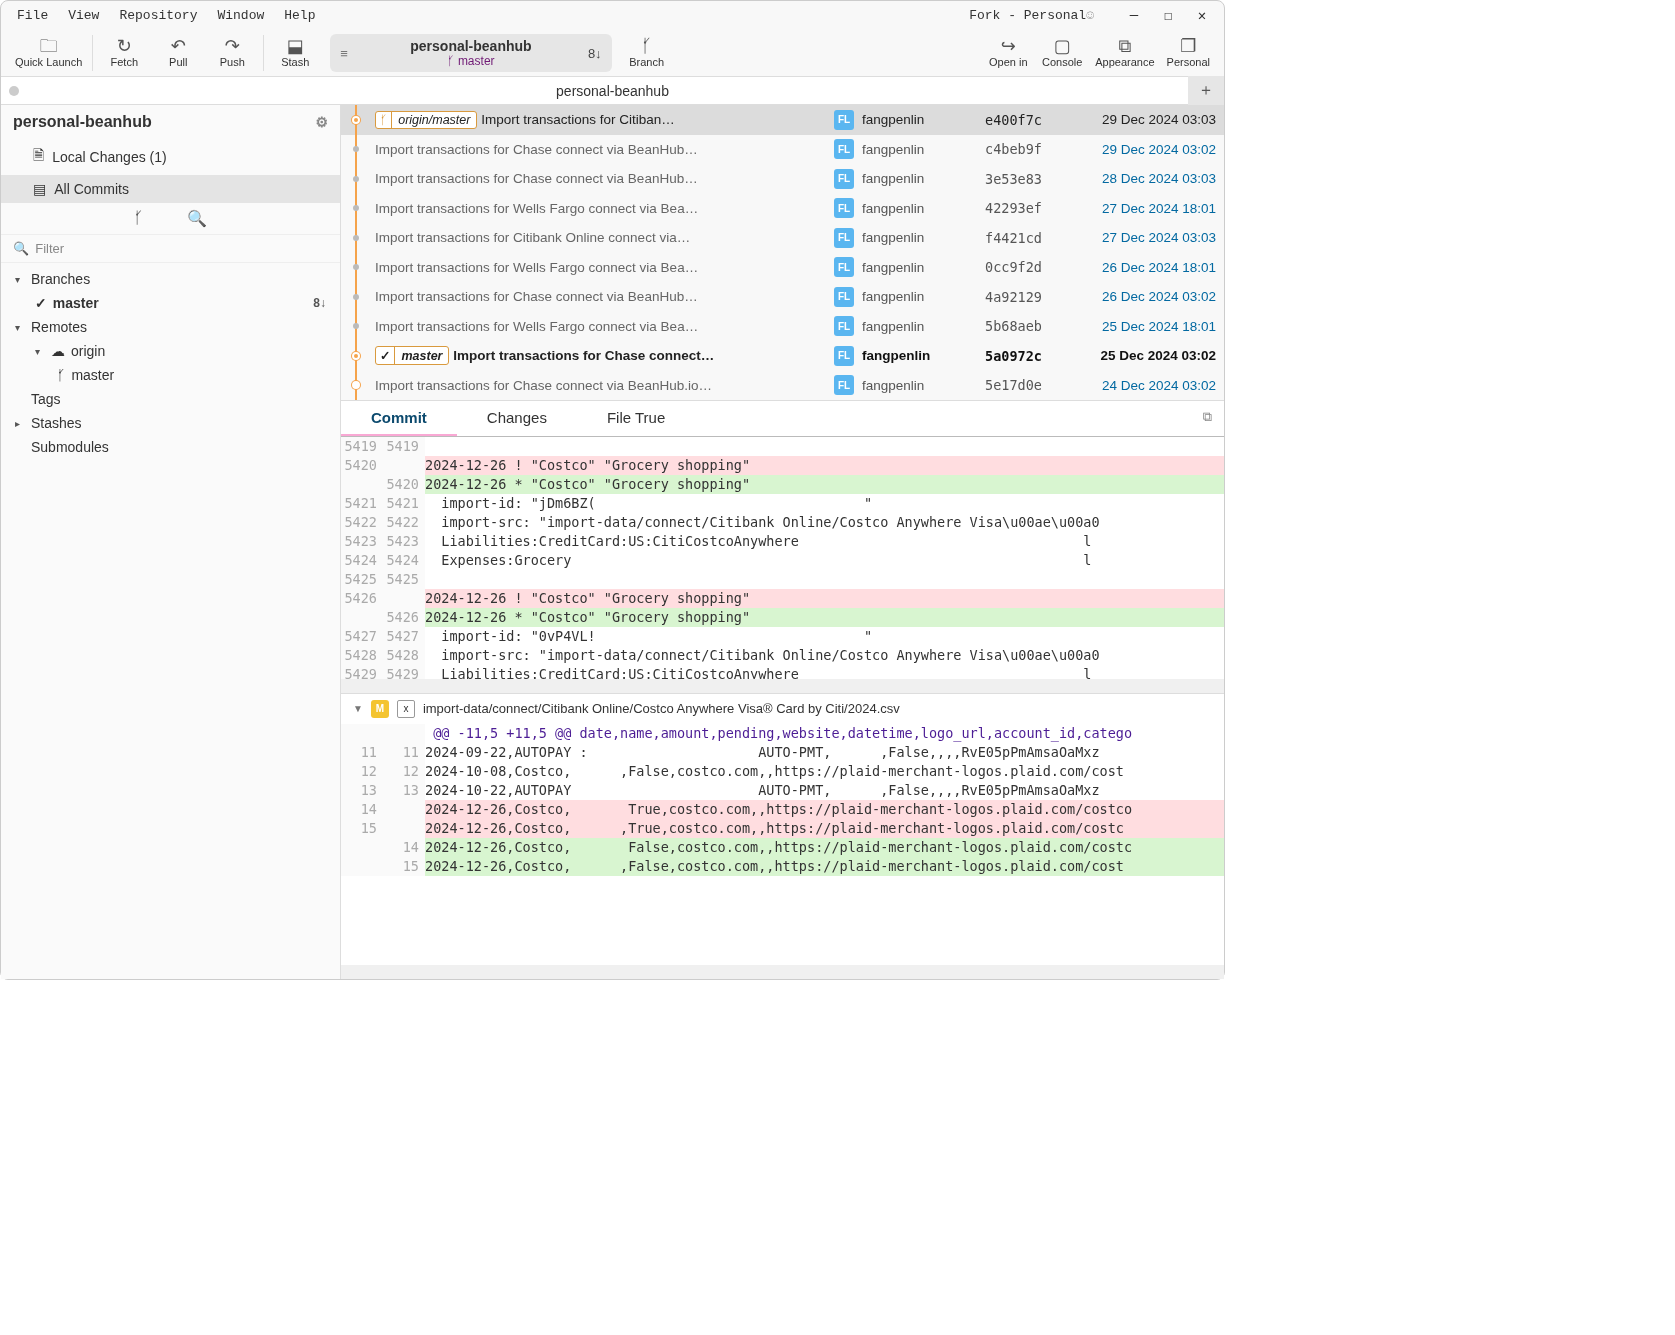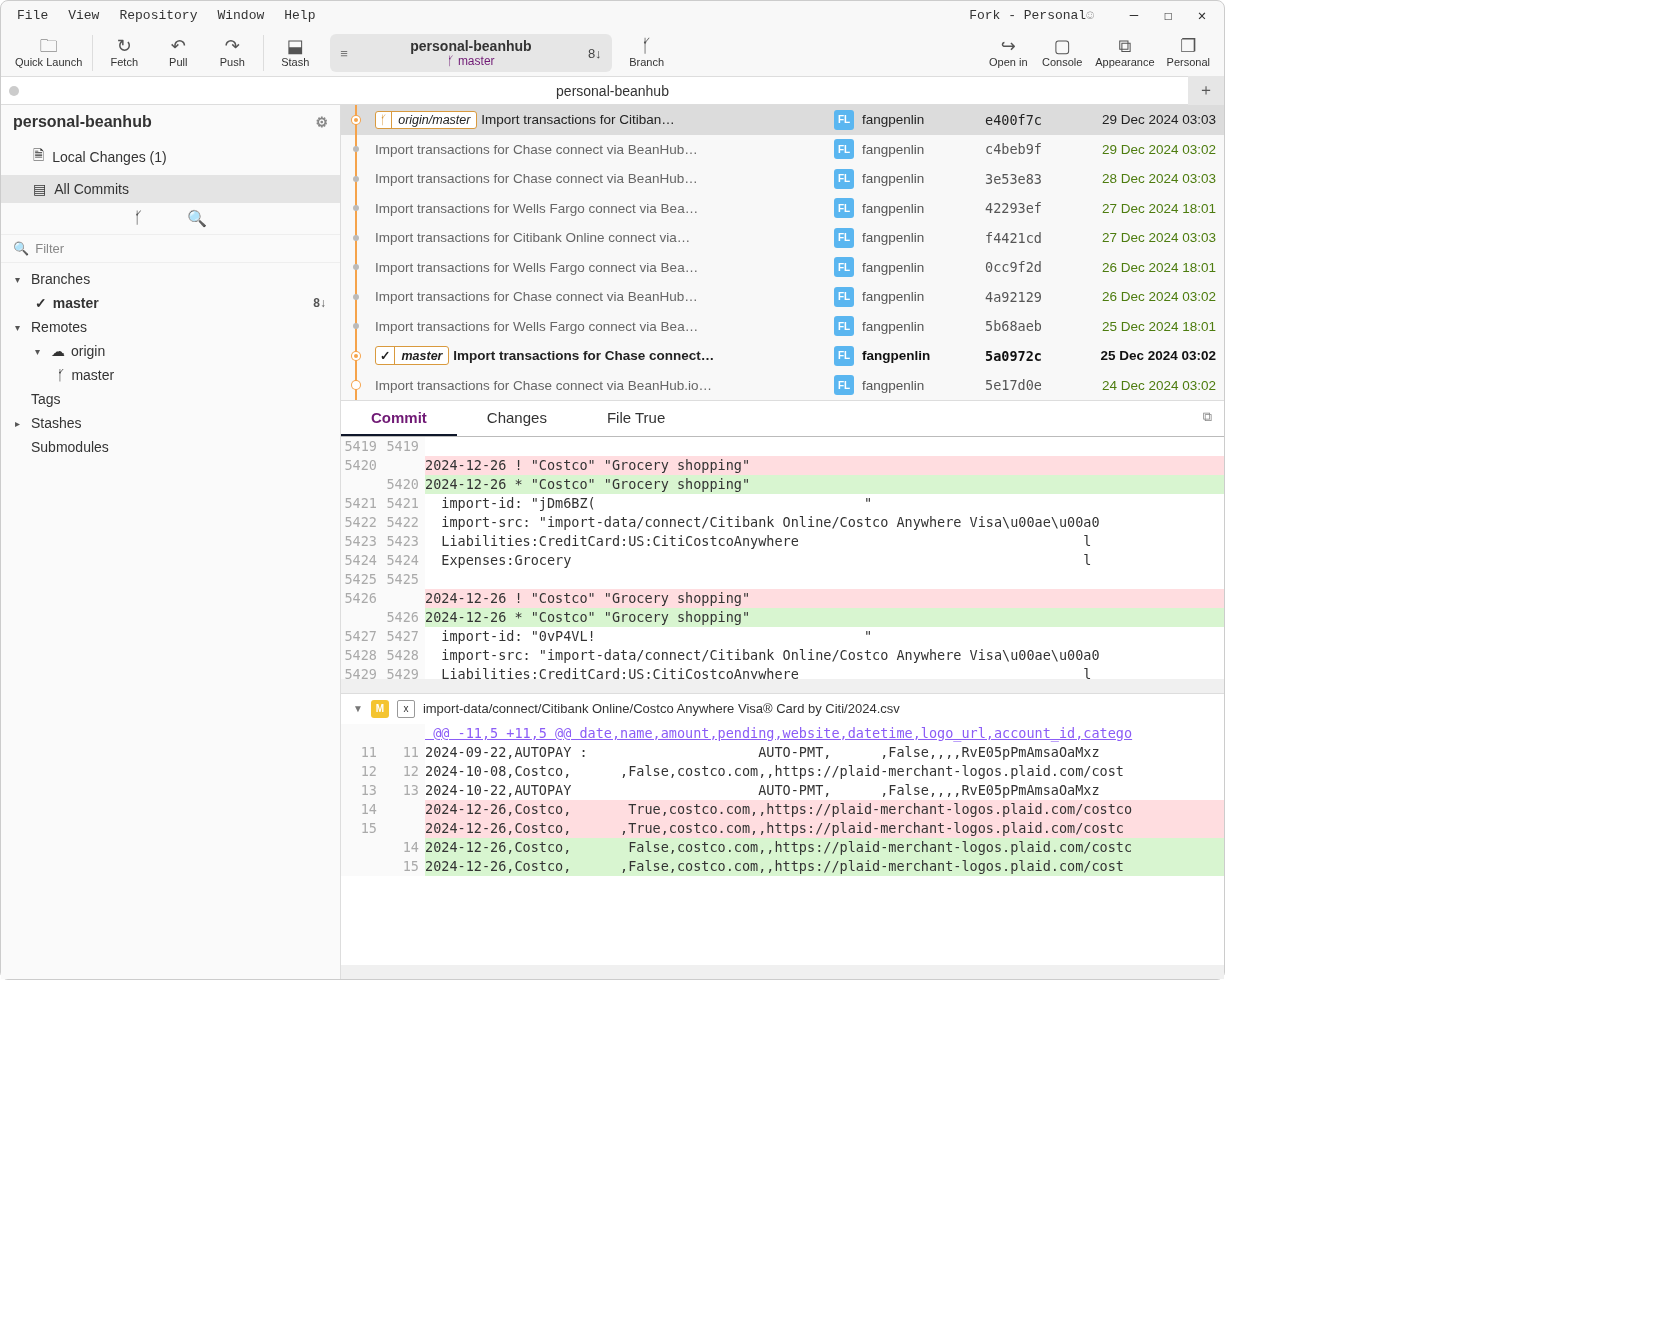--- a/index.html
+++ b/index.html
@@ -66,41 +66,41 @@
 .graph-col .gdot { width: 6px; height: 6px; border-radius: 50%; background: #bbb; }
 .commit-row .badge { display: inline-flex; align-items: center; border: 1.5px solid #d99a3e; border-radius: 3px; background: #fff; font-size: 12.5px; overflow: hidden; }
 .badge .bico { padding: 1px 4px; border-right: 1px solid #d99a3e; color: #d99a3e; font-size: 12px; }
 .badge .btxt { padding: 1px 6px; font-style: italic; }
 .badge .btick { padding: 1px 4px; font-weight: 700; border-right: 1px solid #d99a3e; }
 .commit-row .msg { flex: 1; white-space: nowrap; overflow: hidden; text-overflow: ellipsis; color: #666; }
 .commit-row.sel-grey .msg, .commit-row.bold .msg { color: #222; }
 .commit-row .fl { width: 20px; height: 20px; background: #5ab6f0; color: #fff; font-size: 10px; font-weight: 700; display: flex; align-items: center; justify-content: center; border-radius: 3px; }
 .commit-row .author { width: 115px; color: #555; }
 .commit-row .hash { width: 78px; font-family: monospace; color: #555; text-align: left; }
-.commit-row .date { width: 145px; text-align: right; color: #4d7c0f; }
+.commit-row .date { width: 145px; text-align: right; color: #0369a1; }
 .commit-row.bold .author,.commit-row.bold .hash,.commit-row.bold .date{ color:#111; }
 .commit-row.sel-grey .author,.commit-row.sel-grey .hash,.commit-row.sel-grey .date,.commit-row.sel-grey .msg{ color:#222; }
 .commits .vline { position:absolute; left: 14px; top: 0; bottom: 0; width: 2px; background: #f5a34b; z-index: 0; }
 .commit-row > * { z-index: 1; }
 
 
 .dtabs { display: flex; border-top: 1px solid #ddd; border-bottom: 1px solid #bbb; background: #fff;}
 .dtab { padding: 8px 30px; font-size: 15px; }
-.dtab.active { color: #701a75; font-weight: 600; border-bottom: 2px solid #0f172a; }
+.dtab.active { color: #0c4a6e; font-weight: 600; border-bottom: 2px solid #f9a8d4; }
 .dtabs .pop { margin-left:auto; padding: 8px 12px; color:#888; }
 
 
 .diff { flex: 1; overflow: hidden; font-family: Menlo, Consolas, monospace; font-size: 13.5px; background: #fff; }
 .dl { display: flex; white-space: pre; height: 19px; line-height: 19px; }
 .ln { width: 42px; text-align: right; color: #aaa; padding-right: 6px; background: #fafafa; flex-shrink:0; }
 .ln2 { width: 42px; text-align: right; color: #aaa; padding-right: 6px; background: #fafafa; flex-shrink:0; }
 .dl .txt { flex: 1; overflow: hidden; }
 .dl.del .txt { background: #ffdde0; }
 .dl.add .txt { background: #d8f5d0; }
-.dl.hunk .txt { color: #8b5cf6; text-decoration: underline; }
+.dl.hunk .txt { color: #4c1d95; }
 .filehdr { display: flex; align-items: center; padding: 6px 12px; gap: 8px; border-top: 1px solid #ddd; background: #fff; }
 .filehdr .mchip { width:18px; height:18px; background:#f4c430; color:#fff; border-radius:3px; font-size:10px; display:flex; align-items:center; justify-content:center; font-weight:700;}
 .filehdr .xchip { width:18px; height:18px; border:1px solid #999; border-radius:2px; font-size:10px; display:flex; align-items:center; justify-content:center;}
 .hscroll { height: 14px; background: #f0f0f0; }
 </style>
 </head>
 <body>
 
 <div class="window">
 

